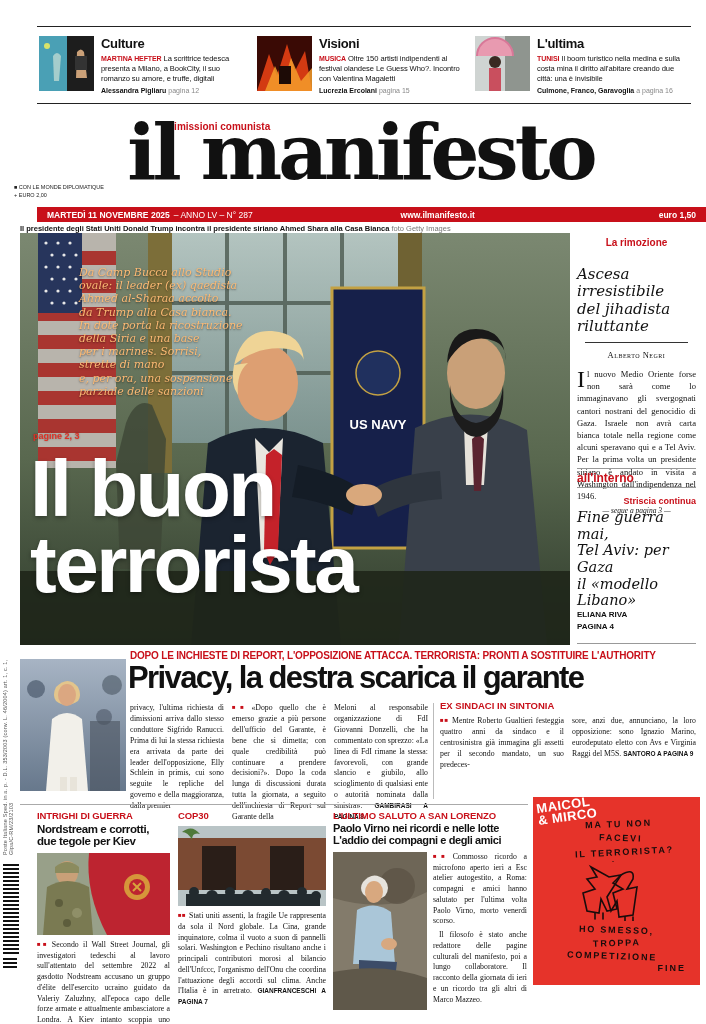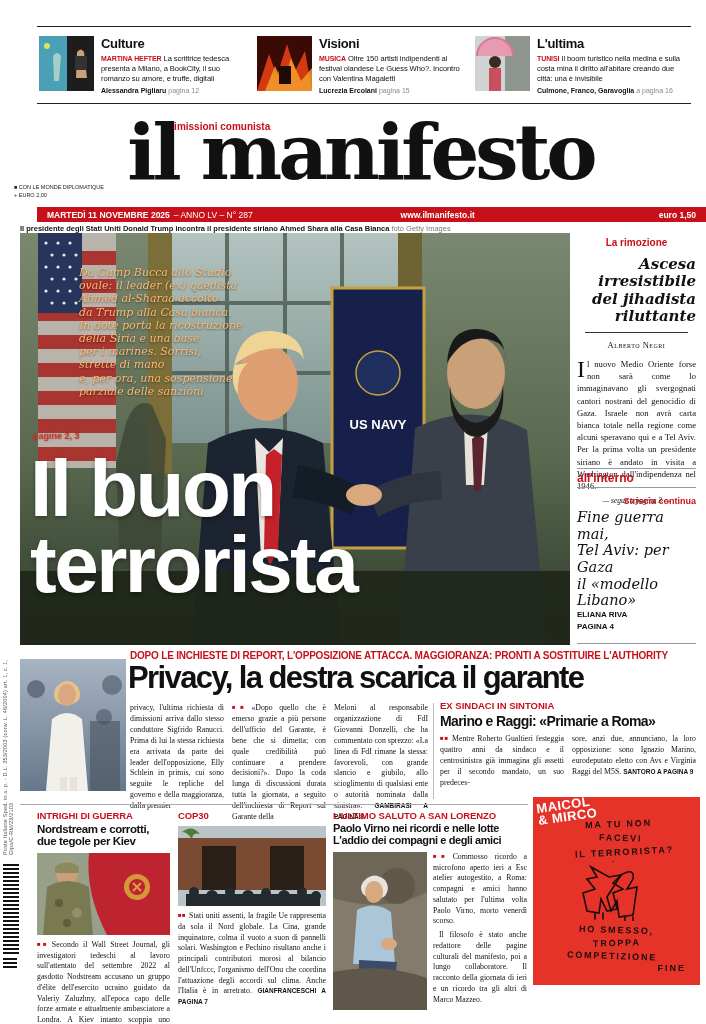--- a/index.html
+++ b/index.html
@@ -41,22 +41,22 @@
   .standfirst{left:13px;top:33px;width:300px;font-family:"DejaVu Serif",serif;font-style:italic;
               font-size:11px;line-height:1.2;color:#fdba74;text-shadow:0 1px 2px rgba(0,0,0,.5);margin-left:46px;}
   .pages{left:13px;top:198px;font-size:9px;font-weight:bold;color:#e23025;
          text-shadow:0 0 2px rgba(0,0,0,.4);}
   .bighead{left:10px;top:218px;font-size:80px;font-weight:bold;line-height:.95;
            letter-spacing:-2.5px;color:#fff;text-shadow:0 2px 4px rgba(0,0,0,.35);}
 
   
   .rightcol{left:577px;top:237px;width:119px;}
   .rim-kicker{text-align:center;font-size:10px;font-weight:bold;color:#c8101a;}
-  .rim-head{text-align:right;font-family:"DejaVu Serif",serif;font-style:italic;
-            font-size:15px;line-height:1.15;margin-top:8px;color:#111;font-weight:bold;}
+  .rim-head{text-align:left;font-family:"DejaVu Serif",serif;font-style:italic;
+            font-size:15px;line-height:1.15;margin-top:18px;color:#111;}
   .rim-rule{border:none;border-top:1px solid #333;margin:7px 8px;}
   .rim-author{text-align:center;font-family:"Liberation Serif",serif;font-size:8.5px;
               font-variant:small-caps;letter-spacing:.5px;}
   .rim-body{font-family:"Liberation Serif",serif;font-size:8.6px;line-height:1.42;
             text-align:justify;margin-top:8px;}
   .drop{float:left;font-size:24px;line-height:.8;padding:2px 2px 0 0;font-family:"Liberation Serif",serif;}
   .rim-more{text-align:center;font-family:"Liberation Serif",serif;font-style:italic;
             font-size:7.5px;margin-top:4px;}
   .interno{left:577px;top:468px;width:119px;}
   .interno-head{border-top:1px solid #999;border-bottom:1px solid #999;padding:2px 0;
@@ -324,21 +324,21 @@
     <div class="int-headline prewrap">Fine guerra mai,
 Tel Aviv: per Gaza
 il «modello Libano»</div>
     <div class="int-author">
       <div>ELIANA RIVA</div>
       <div>PAGINA 4</div>
     </div>
     <hr class="int-rule">
   </div>
 
-  <div class="abs strip">DOPO LE INCHIESTE DI REPORT, L'OPPOSIZIONE ATTACCA. MAGGIORANZA: PRONTI A SOSTITUIRE L'AUTHORITY</div>
+  <div class="abs strip">DOPO LE INCHIESTE DI REPORT, L'OPPOSIZIONE ATTACCA. TERRORISTA: PRONTI A SOSTITUIRE L'AUTHORITY</div>
   <div class="abs privhead">Privacy, la destra scarica il garante</div>
 
   <div class="abs privphoto">
     <svg width="106" height="132">
       <defs>
           <linearGradient id="pg" x1="0" y1="0" x2="0" y2="1">
         <stop offset="0" stop-color="#a7b4c4"></stop>
             <stop offset="1" stop-color="#67788c"></stop>
           </linearGradient>
         </defs>
@@ -357,21 +357,20 @@
 
   <div class="abs privcols">
     <div class="pcol"><span>privacy, l'ultima richiesta di dimissioni arriva dallo stesso conduttore Sigfrido Ranucci. Prima di lui la stessa richiesta era arrivata da parte dei leader dell'opposizione, Elly Schlein in primis, cui sono seguite le repliche del governo e della maggioranza, dalla premier</span></div>
     <div class="pcol"><span class="sq"></span><span>«Dopo quello che è emerso grazie a più persone dell'ufficio del Garante, è bene che si dimetta; con quale credibilità può continuare a prendere decisioni?». Dopo la coda lunga di discussioni durata tutta la giornata, a seguito dell'inchiesta di Report sul Garante della</span></div>
     <div class="pcol"><span>Meloni al responsabile organizzazione di FdI Giovanni Donzelli, che ha commentato con sprezzo: «La linea di FdI rimane la stessa: favorevoli, con grande slancio e giubilo, allo scioglimento di qualsiasi ente o autorità nominata dalla sinistra».</span> <span class="pby">GAMBIRASI A PAGINA 8</span></div>
   </div>
   <div class="abs vdiv"></div>
 
   <div class="abs sindaci">
     <div class="sin-kicker">EX SINDACI IN SINTONIA</div>
-    <div class="sin-head">Marino e Raggi: «Primarie a Roma»</div>
     <div class="sin-cols">
       <div class="scol"><span class="sq"></span><span>Mentre Roberto Gualtieri festeggia quattro anni da sindaco e il centrosinistra già immagina gli assetti per il secondo mandato, un suo predeces-</span></div>
       <div class="scol"><span>sore, anzi due, annunciano, la loro opposizione: sono Ignazio Marino, eurodeputato eletto con Avs e Virginia Raggi del M5S.</span> <span class="pby">SANTORO A PAGINA 9</span></div>
     </div>
   </div>
 
   <div class="abs midrule"></div>
 
   <div class="abs war">
     <div class="seckicker">INTRIGHI DI GUERRA</div>

